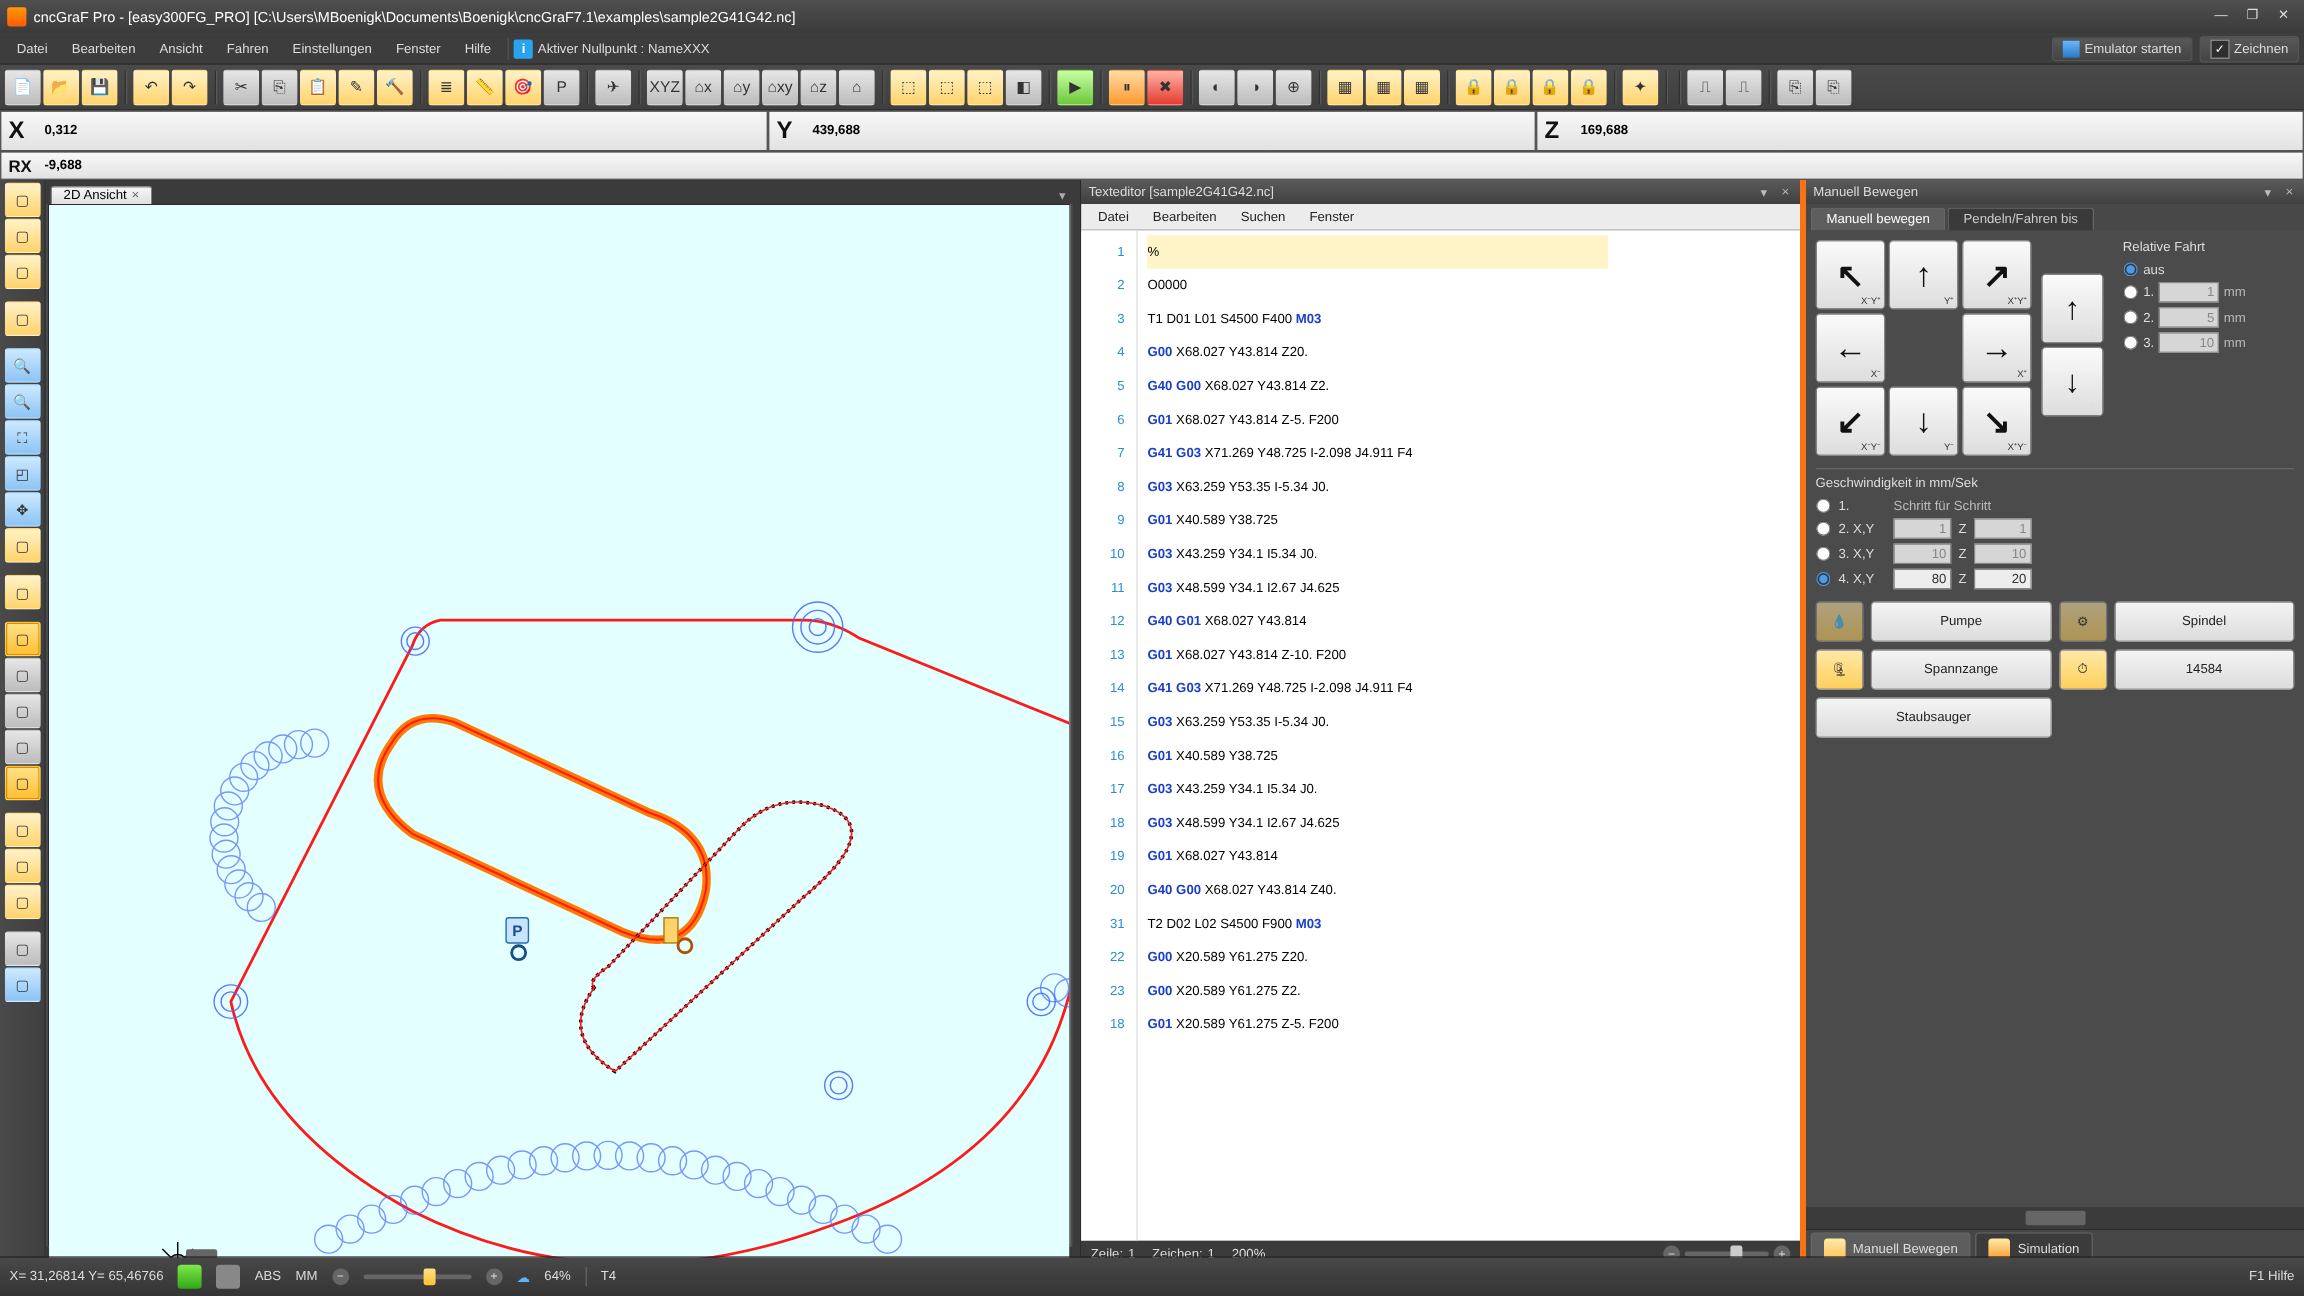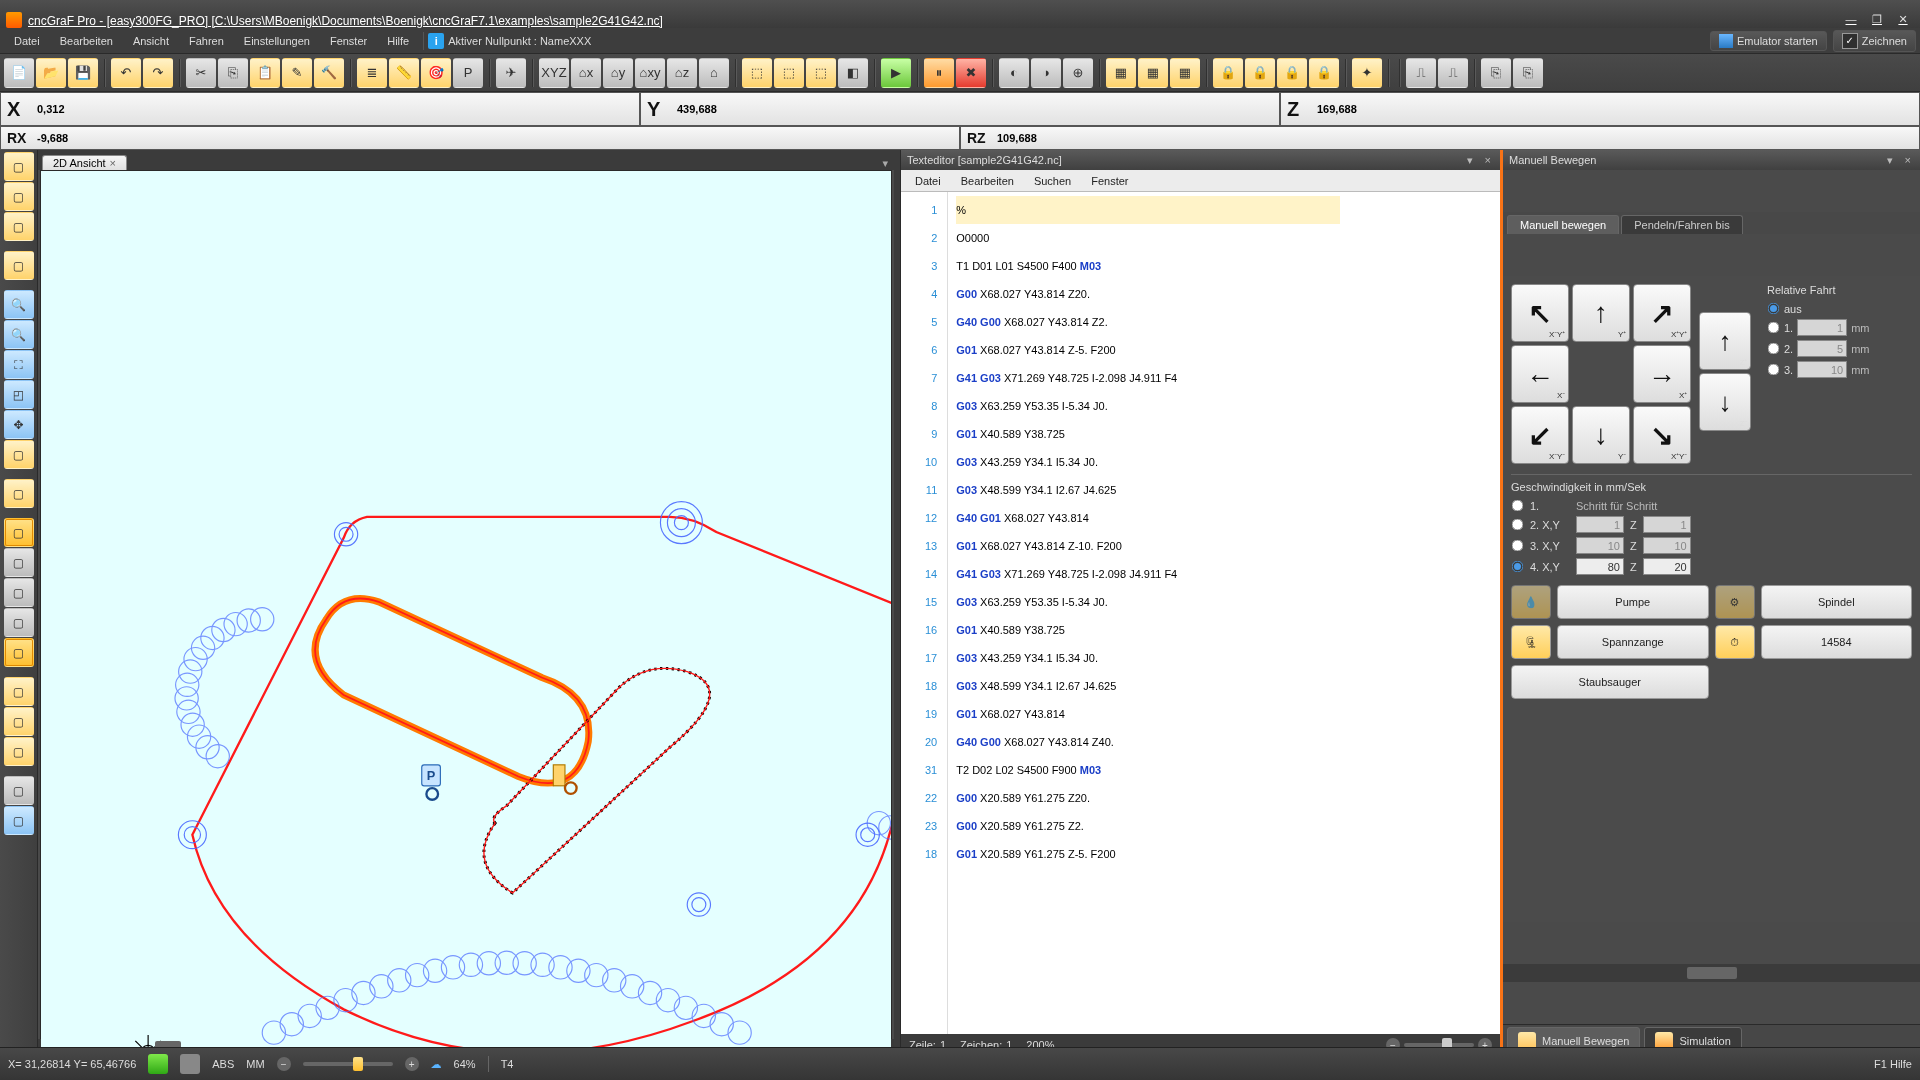--- a/index.html
+++ b/index.html
@@ -1,18 +1,18 @@
 <!DOCTYPE html>
 <html><head>
 <meta charset="utf-8">
 <style>
 * { margin:0; padding:0; box-sizing:border-box; font-family:"Segoe UI",Tahoma,sans-serif; font-size:11px; }
 body { background:#4a4a4a; width:1920px; height:1080px; overflow:hidden; color:#ddd; }
 
-.titlebar { background:linear-gradient(#4f4f4f,#3a3a3a); height:28px; display:flex; align-items:flex-end; padding:0 6px; color:#fff;text-decoration:underline; }
+.titlebar { background:linear-gradient(#4f4f4f,#3a3a3a); height:28px; display:flex; align-items:center; padding:0 6px; color:#fff; }
 .titlebar .logo { width:16px; height:16px; background:linear-gradient(#ff9a00,#ff5a00); margin-right:6px; border-radius:2px; }
 .titlebar .title { flex:1; font-size:12px; }
 .titlebar .winbtn { width:22px; height:16px; margin-left:4px; text-align:center; line-height:14px; color:#ddd; cursor:pointer; }
 
 .menubar { background:#3d3d3d; height:26px; display:flex; align-items:center; padding:0 4px; border-bottom:1px solid #2a2a2a; }
 .menubar .item { padding:3px 10px; cursor:pointer; }
 .menubar .sep { width:1px; height:18px; background:#555; margin:0 4px; }
 .menubar .iicon { width:16px;height:16px;background:#2aa3ef;display:inline-block;border-radius:2px;line-height:16px;text-align:center;font-weight:bold;color:#fff;font-size:11px;margin-right:4px; }
 .menubar .cbicon { width:16px;height:16px;border:1px solid #999;background:#2f2f2f;margin-right:4px;display:flex;align-items:center;justify-content:center; }
 .menubar .cbicon::after { content:"✓"; color:#fff; font-size:10px;}
@@ -81,21 +81,21 @@
 .codelines{padding:4px 8px;white-space:pre;min-width:400px;}
 .codelines .hl{background:#fff3c8;display:inline-block;width:100%;}
 .kw{color:#1a3ec7;font-weight:bold;}
 .mkw{color:#1a3ec7;font-weight:bold;}
 .pstatus{height:22px;background:#3b3b3b;color:#ddd;display:flex;align-items:center;padding:0 8px;font-size:11px;gap:14px;}
 .pstatus .sld{margin-left:auto;display:flex;align-items:center;gap:4px;}
 .rnd{width:14px;height:14px;border-radius:7px;background:#666;display:flex;align-items:center;justify-content:center;color:#ddd;font-size:10px;cursor:pointer;}
 .track{width:70px;height:4px;background:#666;border-radius:2px;position:relative;}
 .thumb{width:10px;height:14px;background:#ccc;position:absolute;top:-5px;border-radius:2px;}
 
-.panelman{width:420px;display:flex;flex-direction:column;border-left:3px solid #f97316;gap:42px;}
+.panelman{width:420px;display:flex;flex-direction:column;border-left:5px solid #f97316;}
 .tabs2{height:22px;background:#484848;display:flex;align-items:flex-end;padding:0 4px;}
 .tab2{padding:3px 12px;border:1px solid #666;border-bottom:none;border-radius:3px 3px 0 0;background:#3a3a3a;color:#ccc;margin-right:2px;cursor:pointer;font-size:11px;}
 .tab2.act{background:#5e5e5e;color:#fff;}
 .manbody{flex:1;background:#4b4b4b;padding:8px;overflow:auto;}
 .jogbox{display:flex;gap:6px;align-items:flex-start;}
 .joggrid{display:grid;grid-template-columns:repeat(3,58px);grid-template-rows:repeat(3,58px);gap:3px;}
 .jbtn{background:linear-gradient(#fafafa,#ddd);border:1px solid #888;border-radius:4px;display:flex;align-items:center;justify-content:center;cursor:pointer;position:relative;}
 .zgrid{display:grid;grid-template-columns:52px;grid-template-rows:58px 58px;gap:3px;margin-left:2px;margin-top:28px;}
 .relbox{margin-left:10px;flex:1;}
 .relbox .title{margin-bottom:6px;}
@@ -320,24 +320,20 @@
   <div class="coordcell cZ">
       <span class="lbl">Z</span>
       <span class="val">169,688</span>
     </div>
 </div>
 <div class="coordbar2">
   <div class="coordcell cX">
       <span class="lbl">RX</span>
       <span class="val">-9,688</span>
     </div>
-  <div class="coordcell cZ">
-      <span class="lbl">RZ</span>
-      <span class="val">109,688</span>
-    </div>
 </div>
 
 <div class="main">
 
   <div class="vtb" id="vtb">
       <div class="vbtn ">
         <span style="font-size:12px;color:#333;">▢</span>
       </div>
       <div class="vbtn ">
         <span style="font-size:12px;color:#333;">▢</span>

